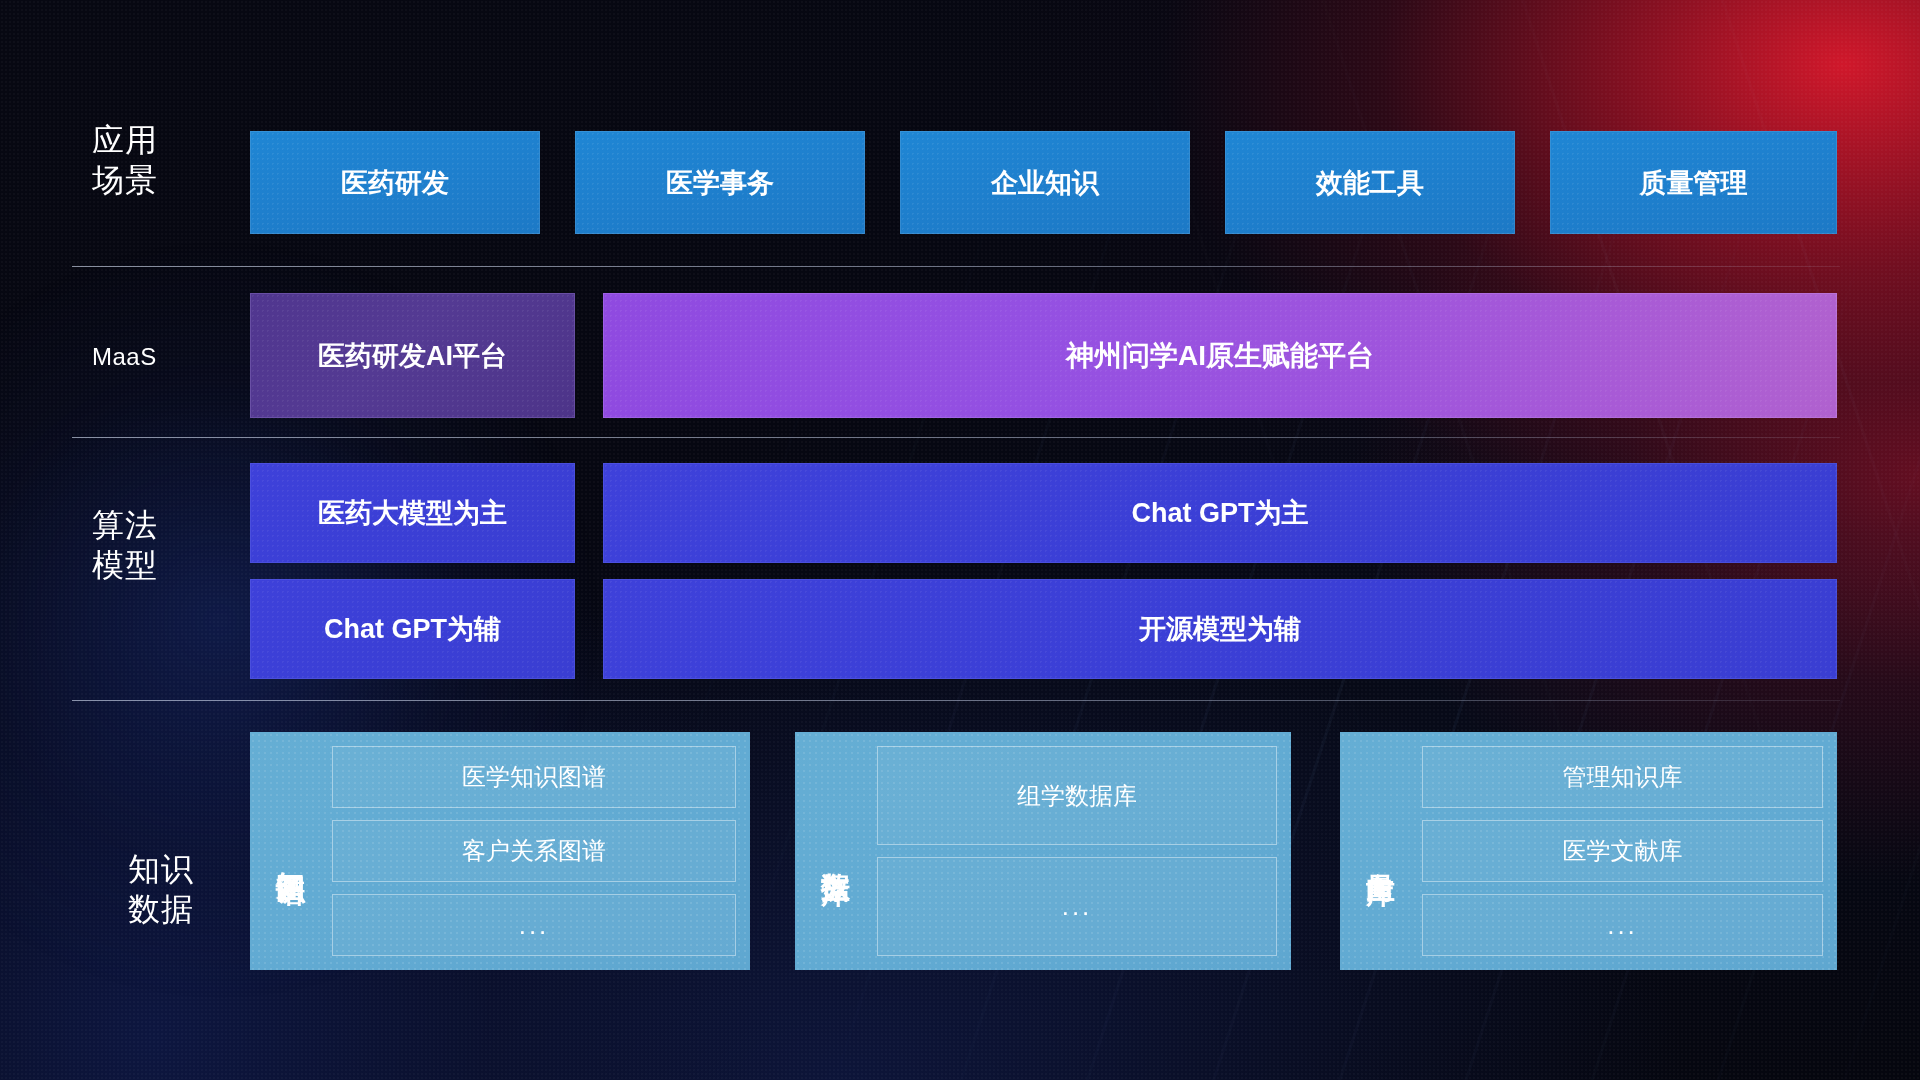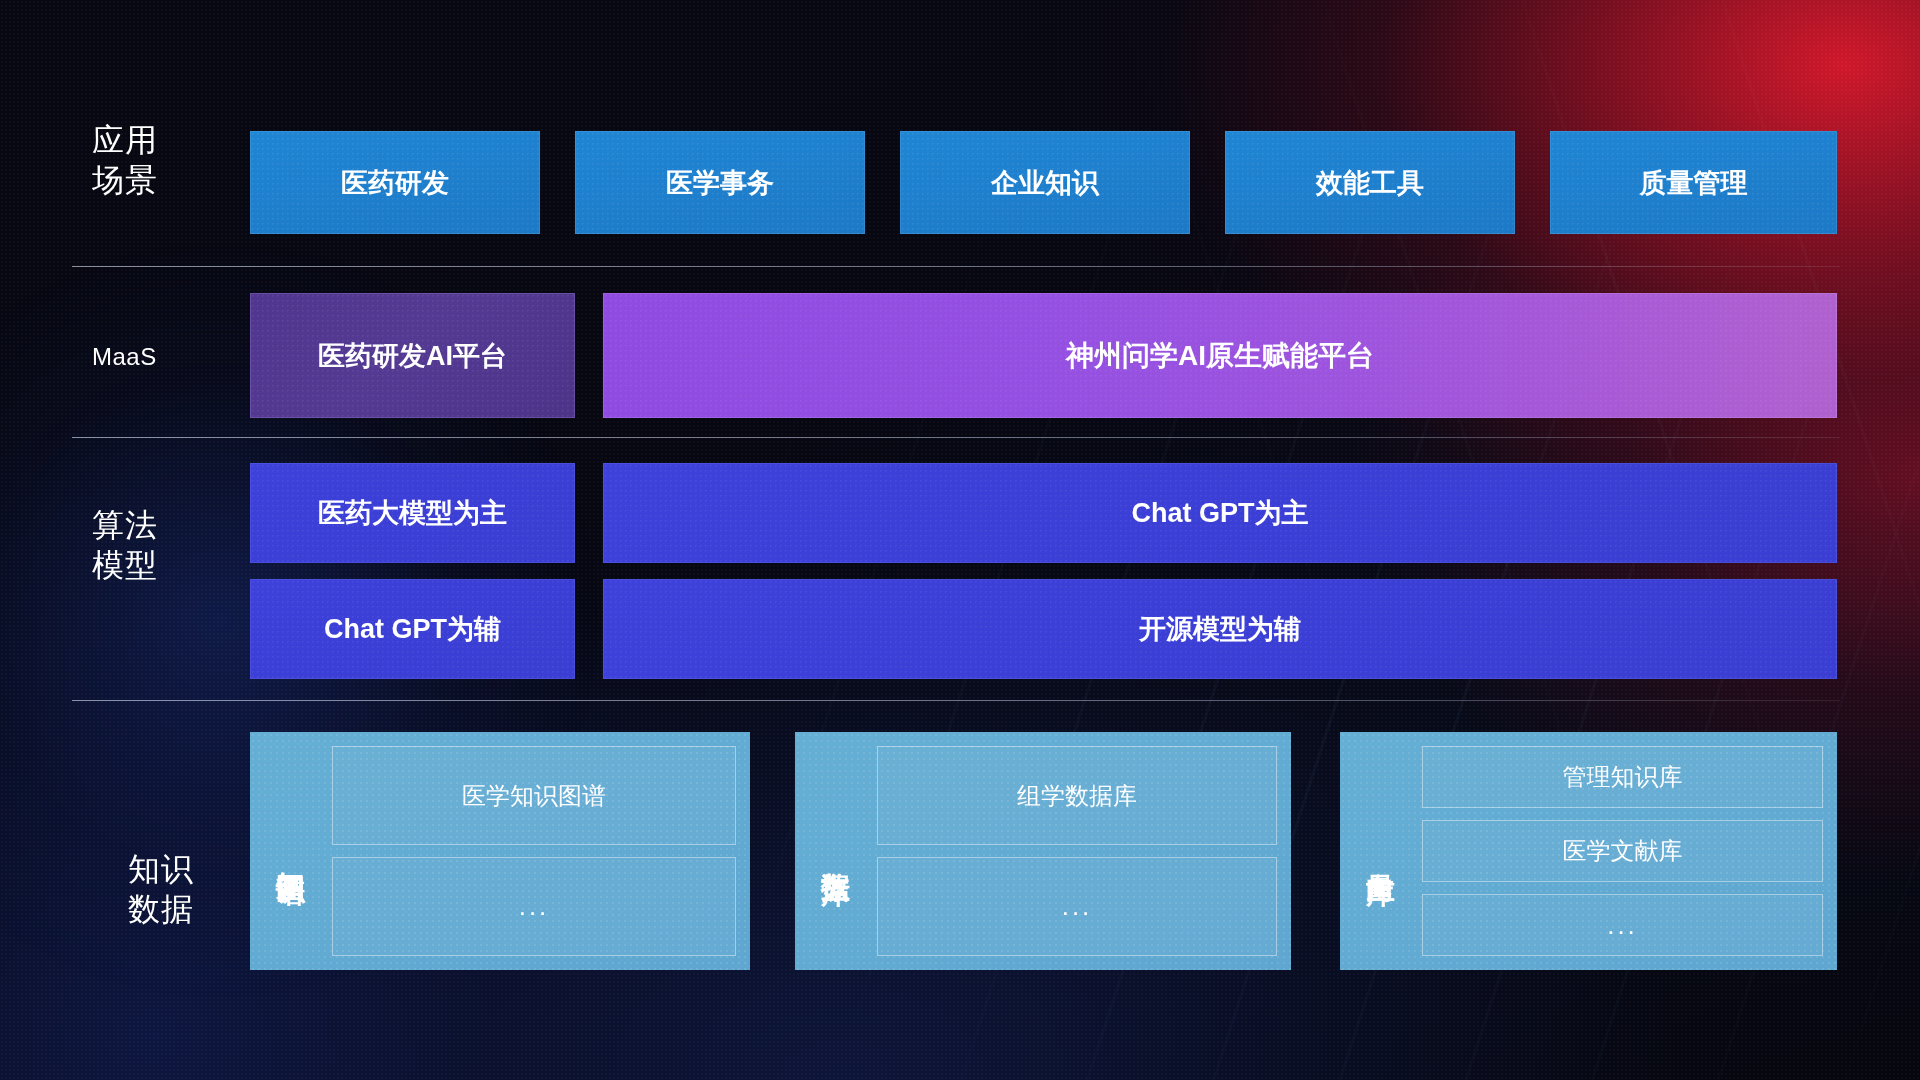--- a/index.html
+++ b/index.html
@@ -290,20 +290,21 @@
 
     <div class="row-divider" style="top:700px;"></div>
 
     <div class="row-label" style="top:849px;margin-left:36px;">知识
 数据</div>
 
     <div class="kpanel kp1">
       <div class="kpanel-title">知识图谱</div>
       <div class="kpanel-items">
         <div class="kitem">医学知识图谱</div>
+        <div class="kitem">客户关系图谱</div>
         <div class="kitem ellipsis">...</div>
       </div>
     </div>
 
     <div class="kpanel kp2">
       <div class="kpanel-title">数据库</div>
       <div class="kpanel-items">
         <div class="kitem">组学数据库</div>
         <div class="kitem ellipsis">...</div>
       </div>

